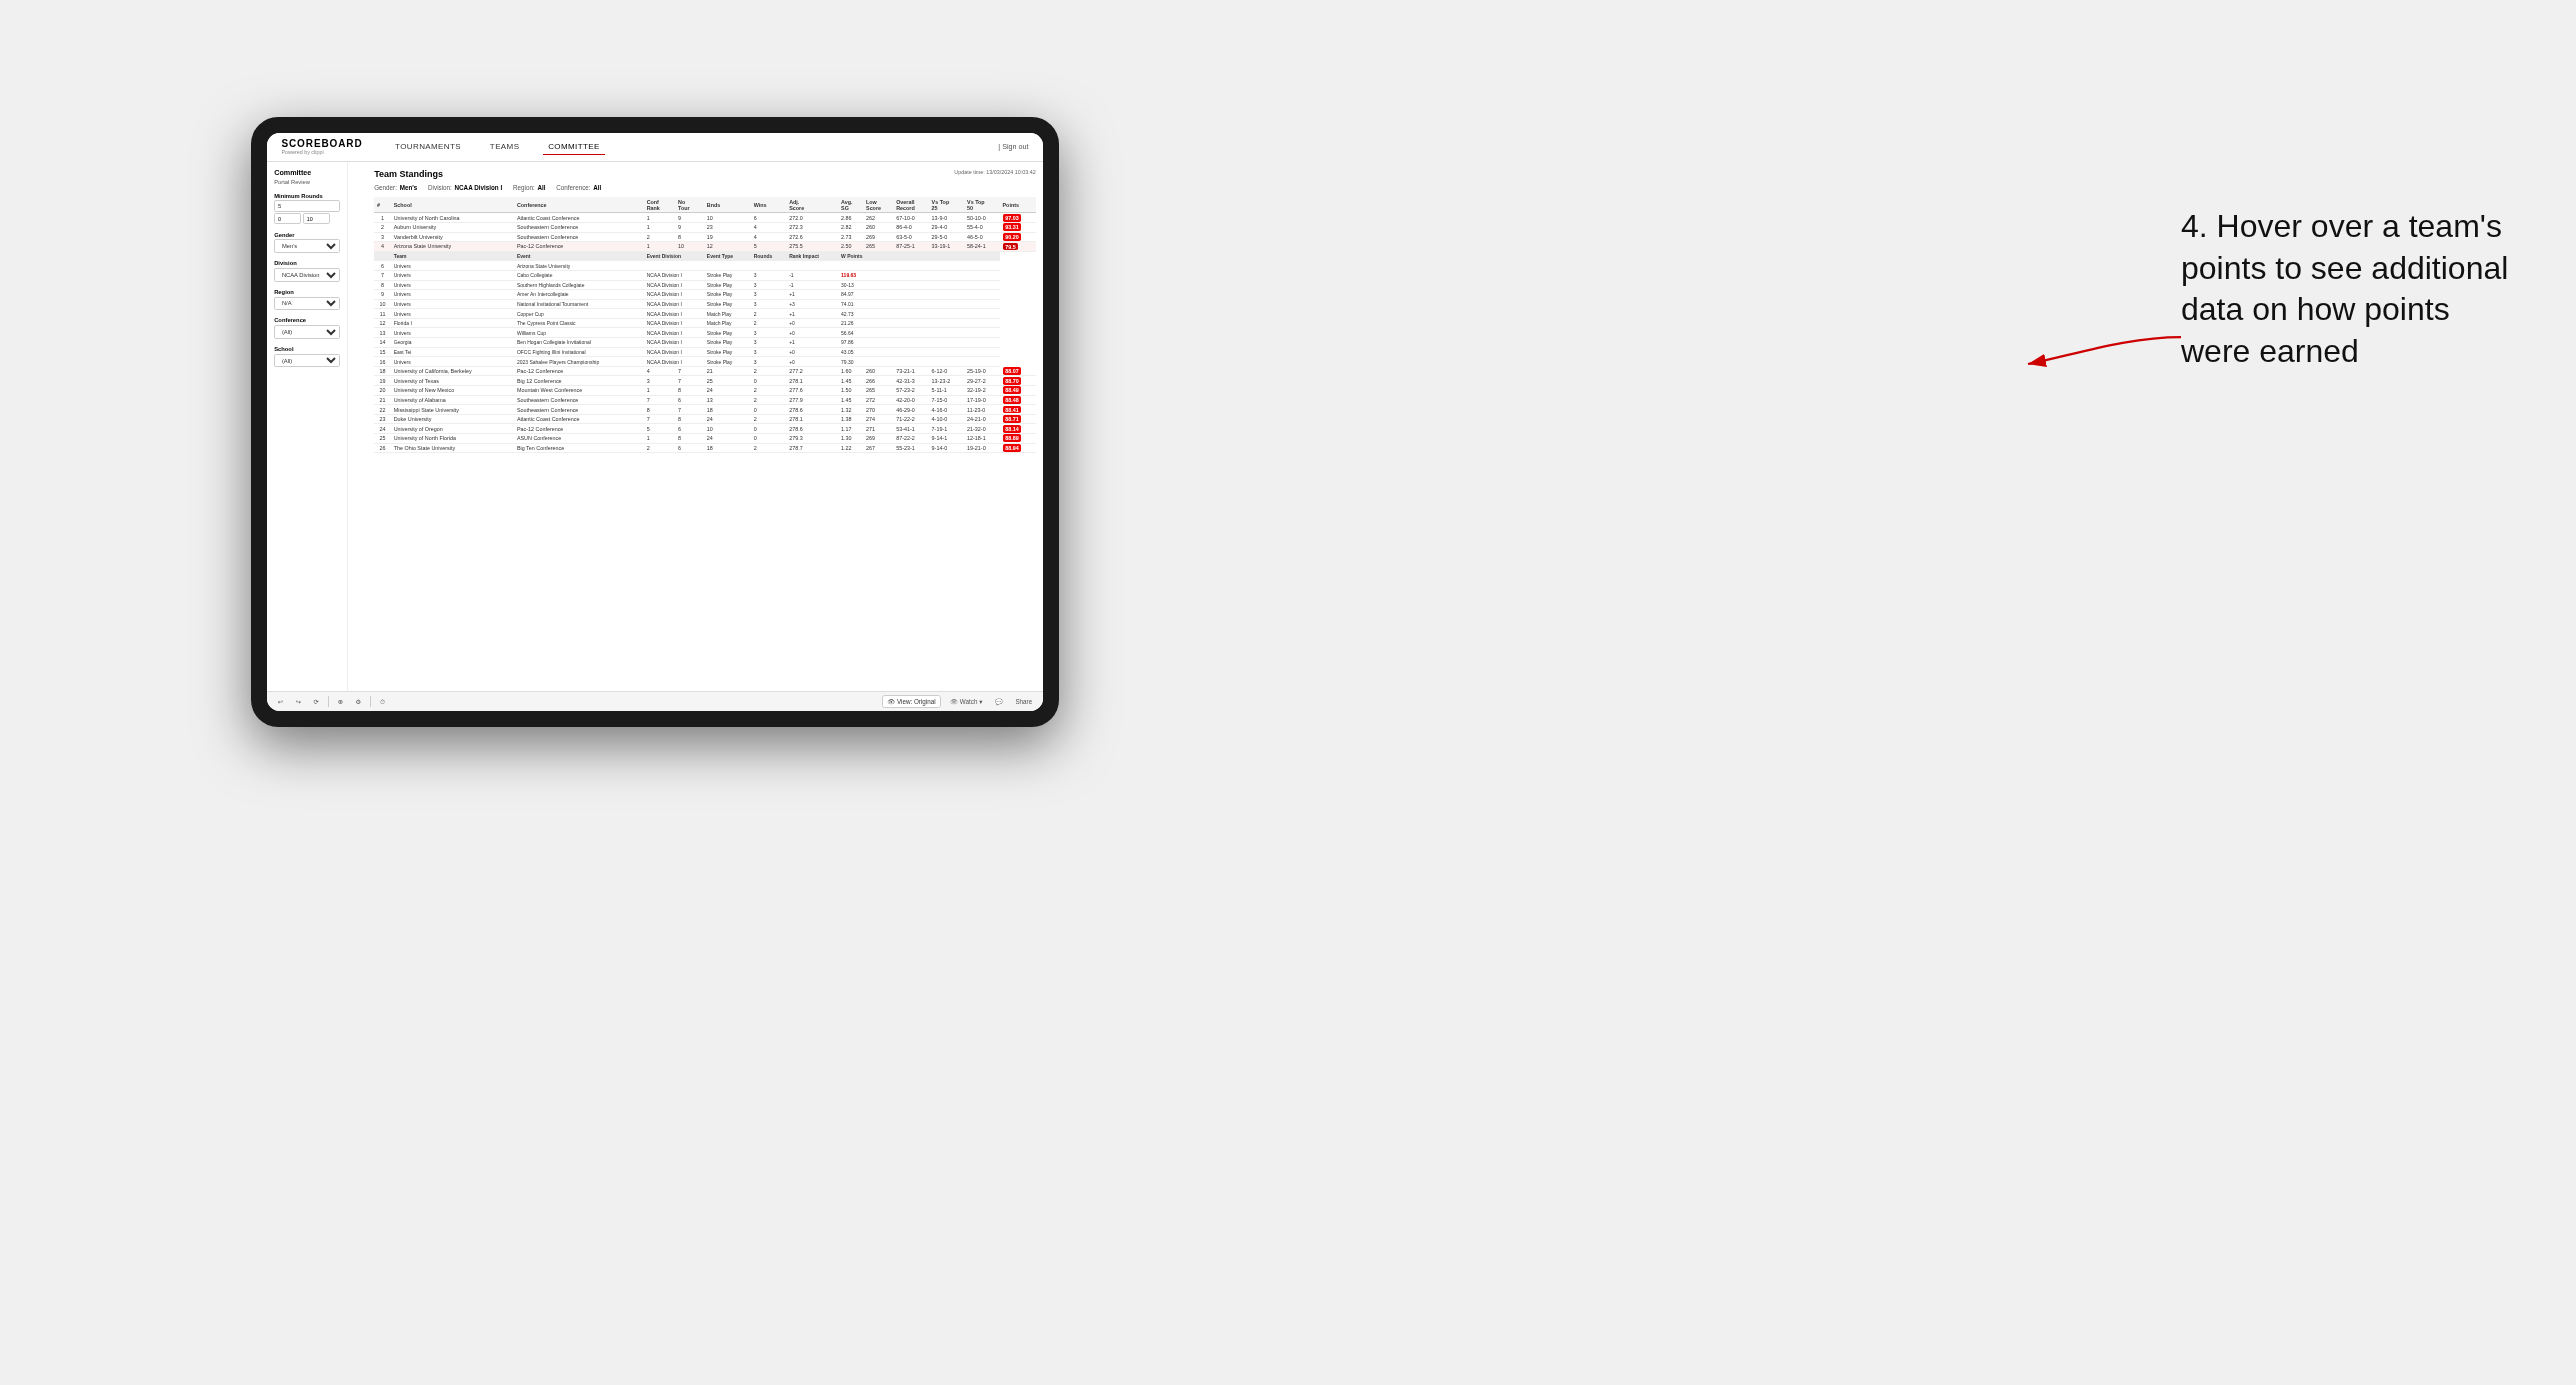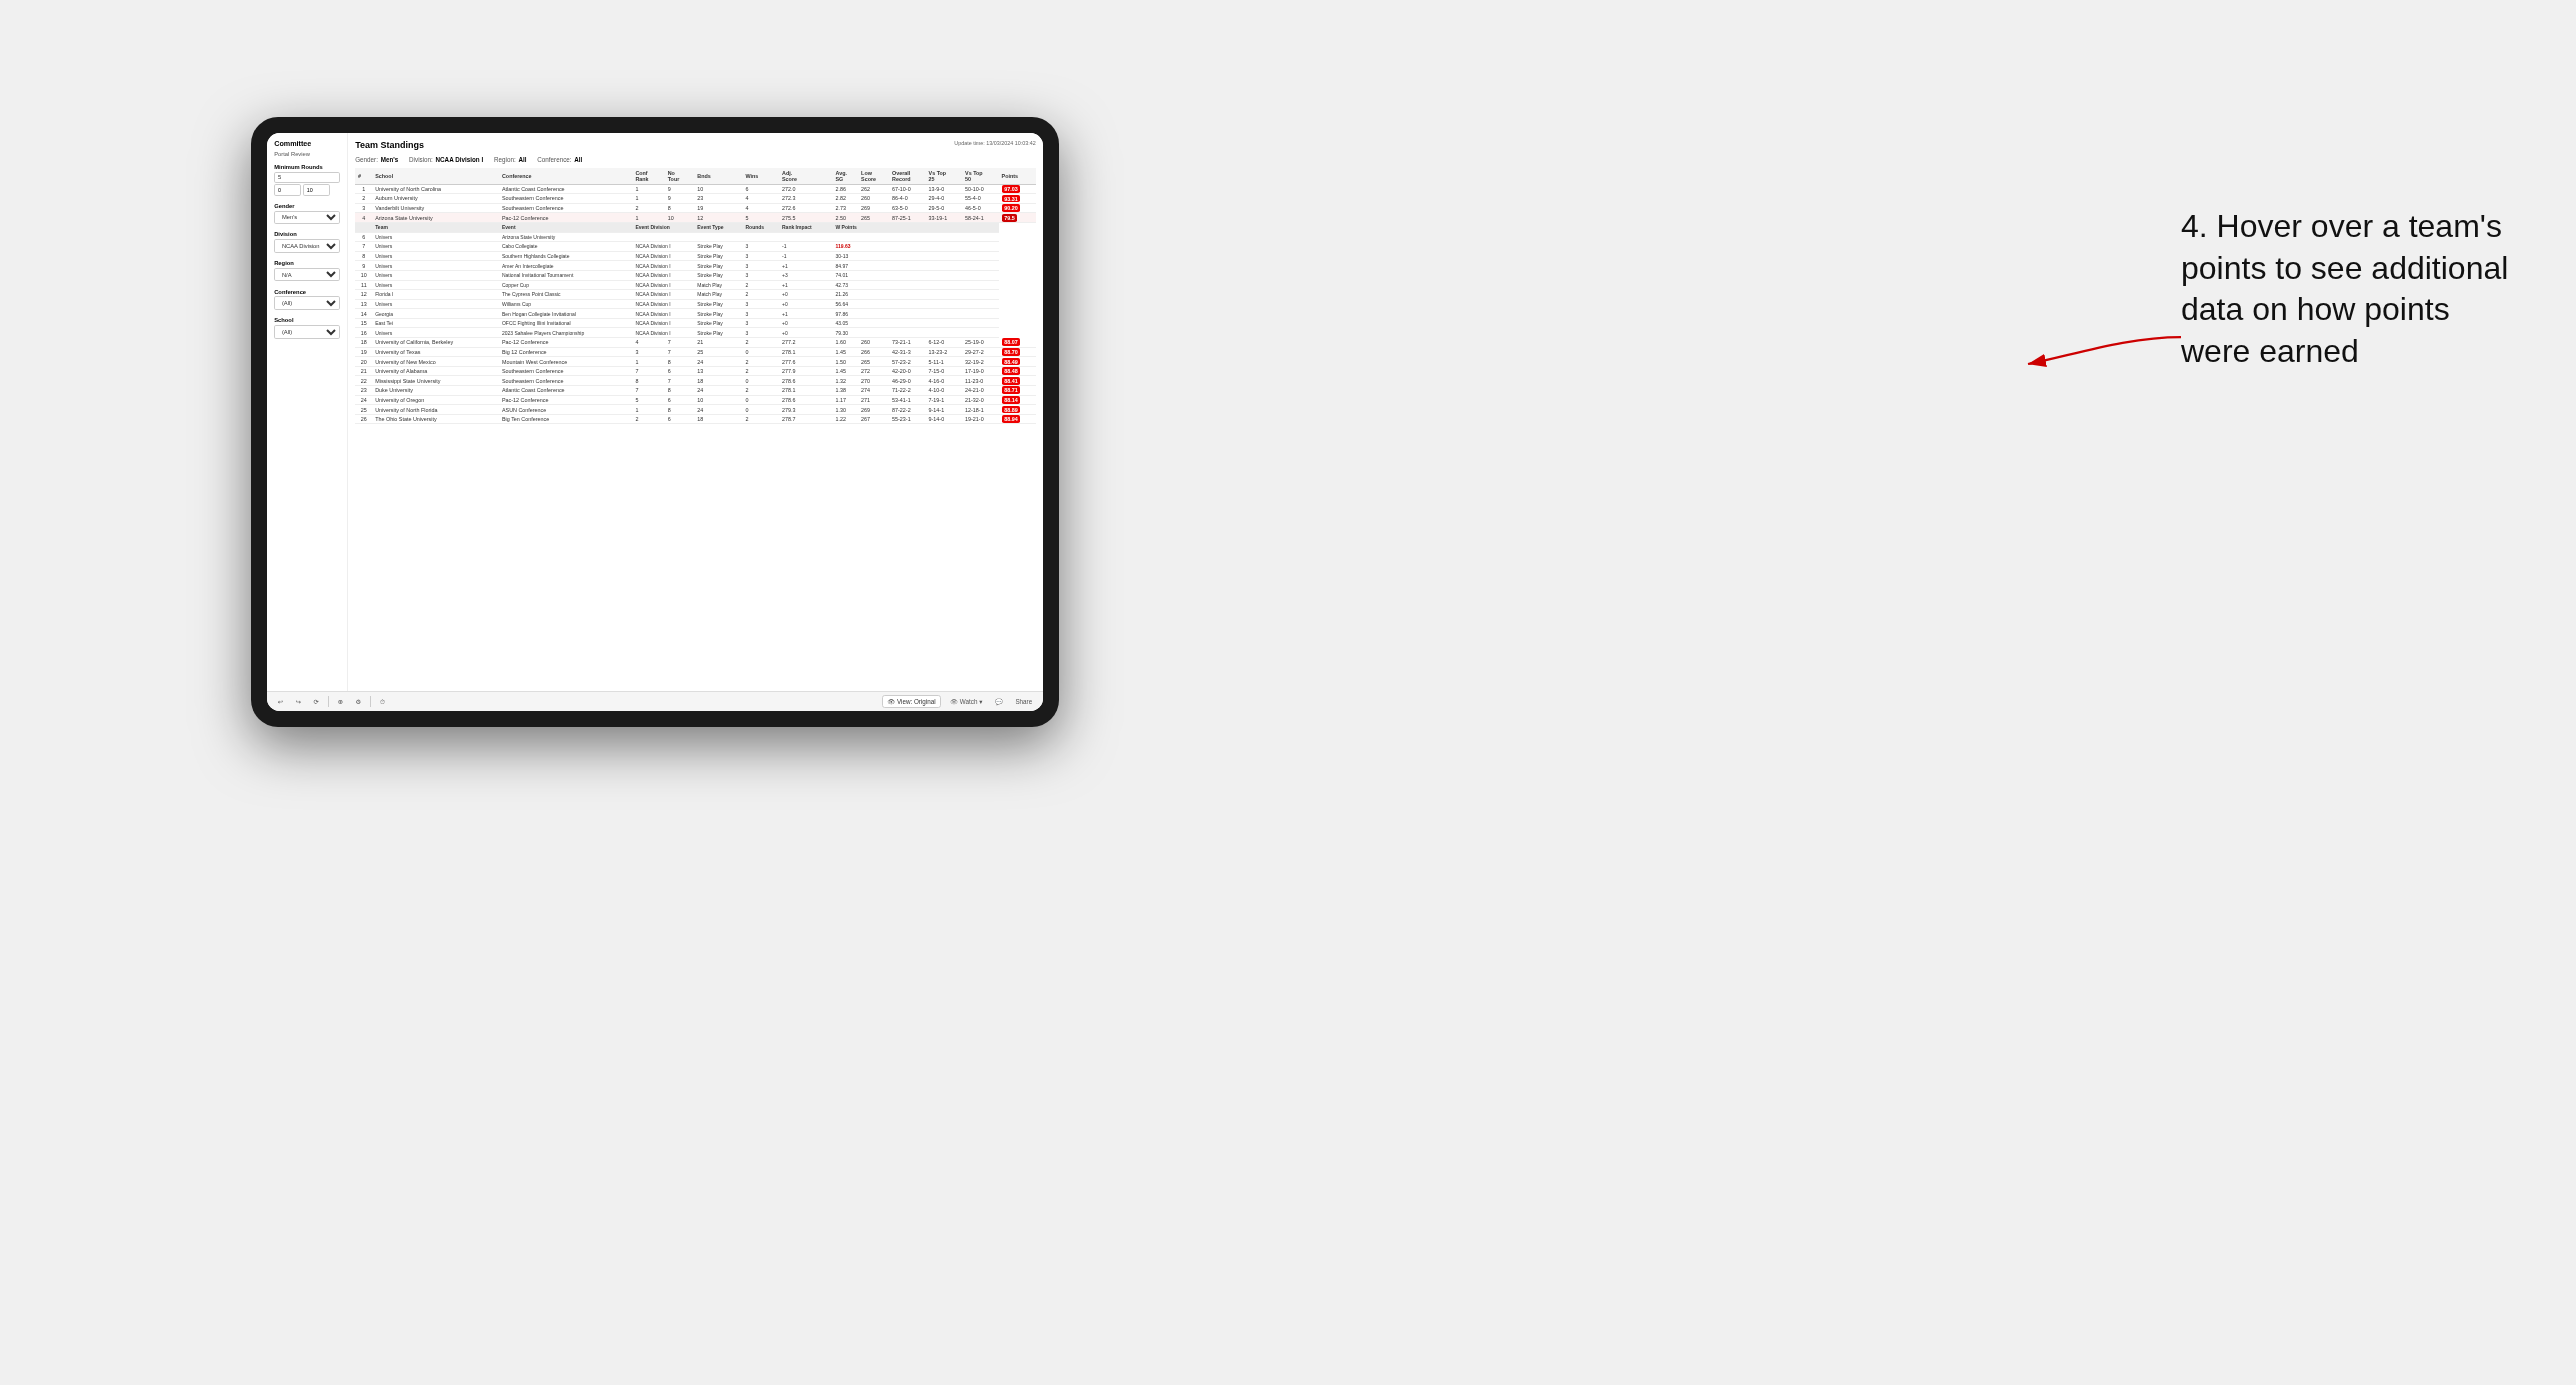--- a/index.html
+++ b/index.html
@@ -182,20 +182,21 @@
       padding: 1.8px 2.7px;
       font-size: 5.4px;
     }
 
     
     .report-area {
       flex: 1;
       overflow-y: auto;
       padding: 7.2px;
       background: #fff;
+      margin-left: 19px;
     }
 
     
     .report-header {
       display: flex;
       justify-content: space-between;
       align-items: flex-start;
       margin-bottom: 5.4px;
     }
 
@@ -342,20 +343,31 @@
       color: #999;
       text-align: center;
     }
   </style>
 </head>
 <body>
 
 <div class="tablet-frame">
   <div class="tablet-screen">
 
+    <div class="app-header">
+      <div class="logo-area">
+        <span class="logo-text">SCOREBOARD</span>
+        <span class="logo-sub">Powered by clippi</span>
+      </div>
+      <a class="nav-link">TOURNAMENTS</a>
+      <a class="nav-link">TEAMS</a>
+      <a class="nav-link active">COMMITTEE</a>
+      <div class="header-spacer"></div>
+      <span class="sign-out">| Sign out</span>
+    </div>
 
 
     <div class="main-content">
 
       <div class="sidebar">
         <div class="sidebar-title">Committee</div>
         <div class="sidebar-subtitle">Portal Review</div>
 
         <div class="sidebar-section">
           <div class="sidebar-label">Minimum Rounds</div>

